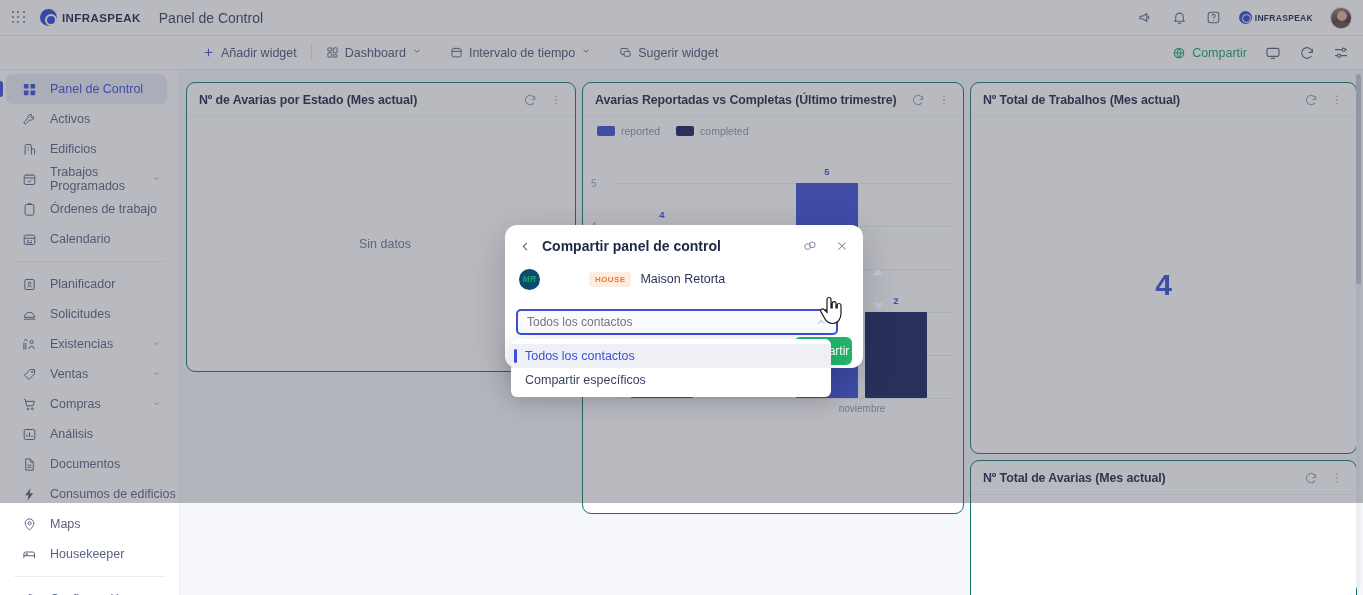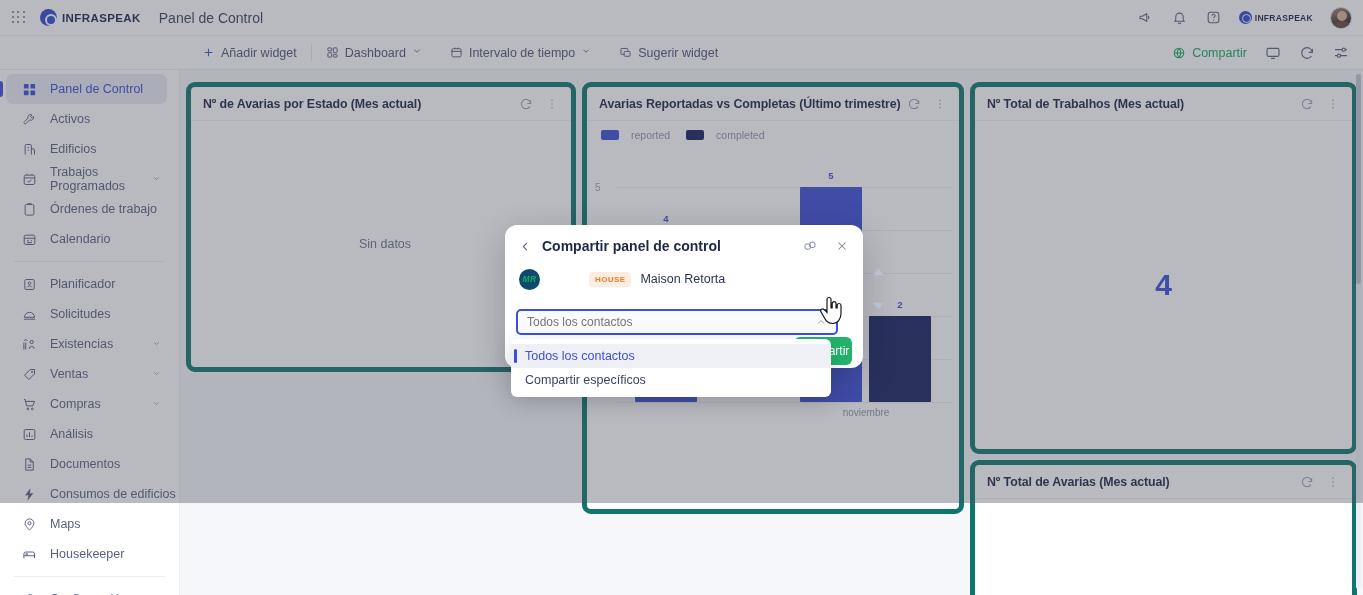--- a/index.html
+++ b/index.html
@@ -89,21 +89,21 @@
   .side-chev { margin-left: auto; margin-right: 18px; color:#9aa1b8; }
   .side-chev svg { width: 9px; height: 9px; }
   .side-div { height:1px; background:#ecedf2; margin: 7px 14px; }
 
   
   .canvas {
     position: absolute; left: 180px; top: 70px; width: 1183px; height: 525px;
     background: #f6f7fb; overflow: hidden;
   }
   .card {
-    position: absolute; background: #ffffff; border: 5px solid #0f766e;
+    position: absolute; background: #ffffff; border: 1px solid #0f766e;
     border-radius: 9px; overflow: hidden;
   }
   .card-head {
     height: 34px; display:flex; align-items:center; padding: 0 12px;
     border-bottom: 1px solid #eef0f5;
   }
   .card-title { font-size: 12.4px; font-weight: 700; color:#1e2747; letter-spacing:-.1px;}
   .card-actions { margin-left:auto; display:flex; align-items:center; gap:12px; color:#9aa1b8;}
   .card-actions svg { width:14px; height:14px; cursor:pointer;}
   .card-body { position:relative; height: calc(100% - 34px); }
@@ -111,21 +111,21 @@
     position:absolute; left:8px; right:0; top: 50%; transform: translateY(-50%);
     text-align:center; font-size: 12.5px; color:#6d7490;
   }
   .bignum {
     position:absolute; left:0; right:0; top: 50%; transform: translateY(-50%);
     text-align:center; font-size: 30px; font-weight:700; color:#3b4fd8;
   }
 
   
   .legend { display:flex; align-items:center; gap:16px; padding: 8px 0 0 14px;}
-  .legend-item { display:flex; align-items:center; gap:12px; font-size:10.5px; color:#8d94ab;}
+  .legend-item { display:flex; align-items:center; gap:6px; font-size:10.5px; color:#8d94ab;}
   .legend-sw { width:18px; height:10px; border-radius:2px; }
   .plot { position:absolute; left:0; top:34px; right:0; bottom:58px; }
   .gridline { position:absolute; left: 30px; right: 8px; height:1px; background:#eceef4; }
   .ytick { position:absolute; left: 8px; font-size:10px; color:#9aa1b8; transform: translateY(-50%); }
   .bar { position:absolute; border-radius: 1px; }
   .barlabel { position:absolute; font-size:9.5px; font-weight:700; color:#3b4fd8; transform: translateX(-50%); }
   .xlabel { position:absolute; font-size:10px; color:#8d94ab; transform: translateX(-50%); }
   .timeline {
     position:absolute; left:0; right:0; bottom: 10px; height: 44px;
     display:flex; flex-direction:column; align-items:center; justify-content:center; gap:3px;

